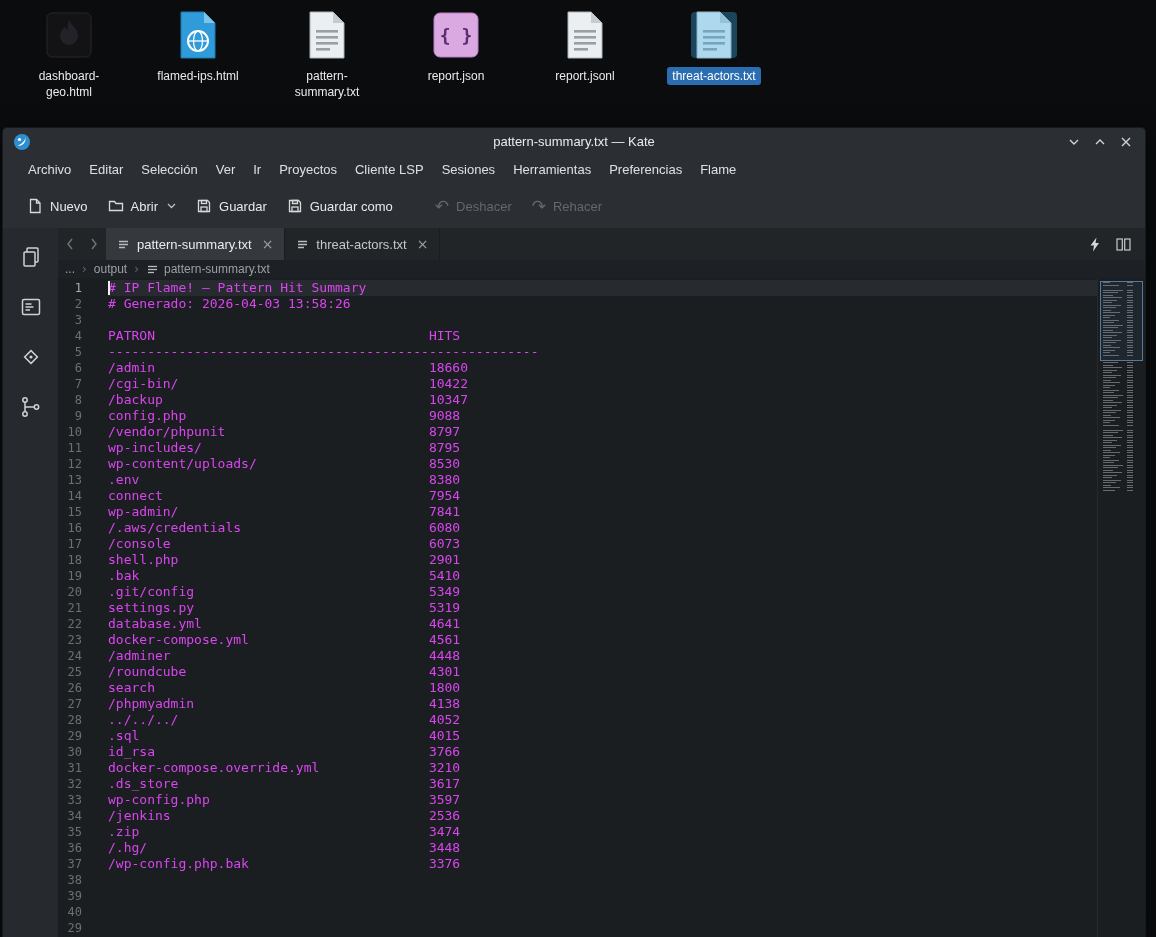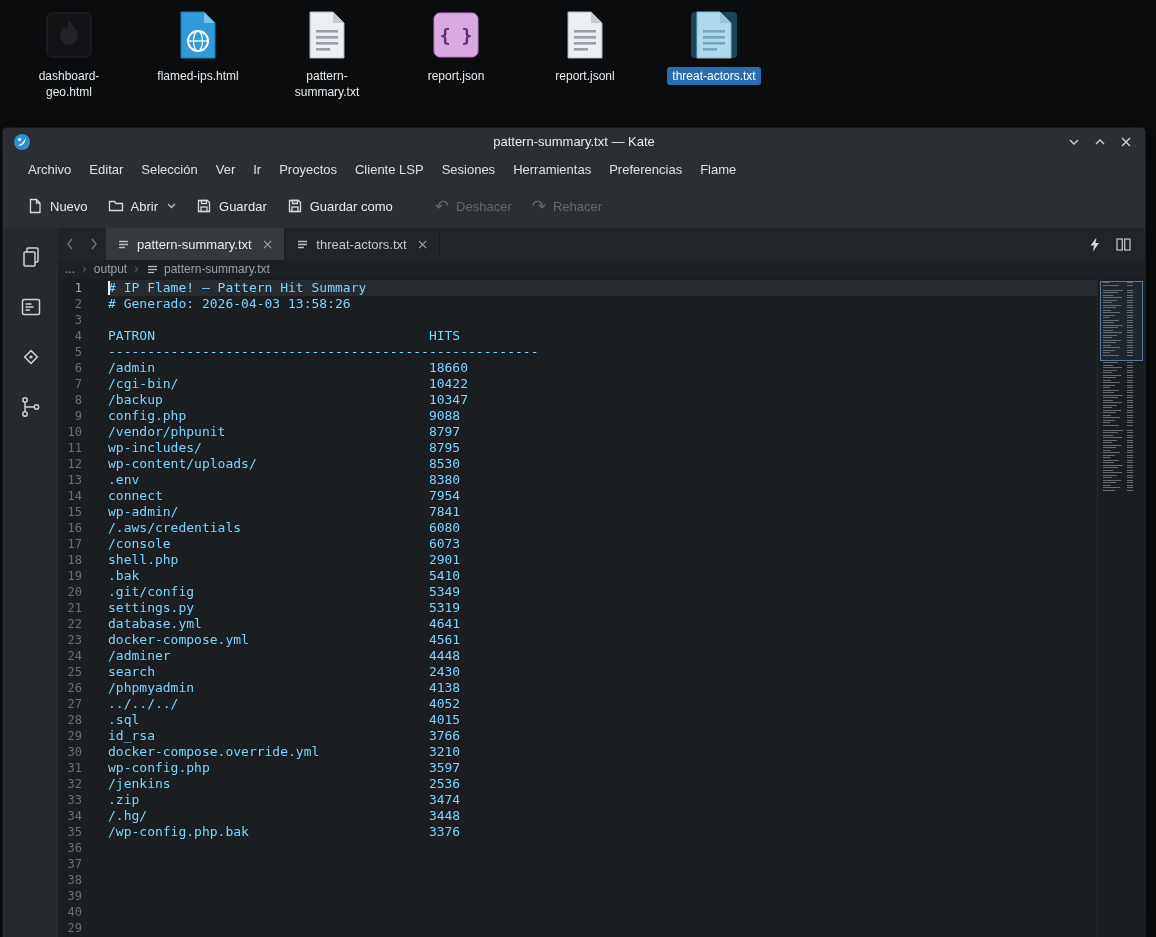--- a/index.html
+++ b/index.html
@@ -58,21 +58,21 @@
 
   .breadcrumb{height:18px;background:#1d2024;display:flex;align-items:center;padding-left:7px;font-size:12px;color:#9aa0a5;gap:7px;flex-shrink:0;}
   .crumb{display:flex;align-items:center;gap:5px;}
   .crumb-sep{color:#666c71;font-family:"DejaVu Sans",sans-serif;}
 
   .editor{flex:1;display:flex;min-height:0;background:#1b1e21;}
   .gutter{width:24px;padding-top:2px;text-align:right;font:12px/16px "DejaVu Sans Mono",monospace;color:#697075;flex-shrink:0;}
   .gutter .ln{height:16px;}
   .gutter .ln.current{color:#a6adb2;}
   .fold-margin{width:26px;flex-shrink:0;}
-  .code{flex:1;padding-top:2px;font:13px/16px "DejaVu Sans Mono",monospace;color:#7dd3fc;overflow:hidden;min-width:0;}
+  .code{flex:1;padding-top:2px;font:13px/16px "DejaVu Sans Mono",monospace;color:#d946ef;overflow:hidden;min-width:0;}
   .cline{height:16px;white-space:pre;position:relative;}
   .cline.current{background:#272b2f;}
   .cursor{position:absolute;left:0;top:1px;width:1.5px;height:14px;background:#eef1f2;}
 
   .minimap{width:48px;background:#1b1e21;border-left:1px solid #26292d;position:relative;flex-shrink:0;padding-top:4px;}
   .mm-viewport{position:absolute;top:3px;left:2px;right:2px;height:80px;border:1px solid #567a9b;background:rgba(95,145,195,.08);}
   .mm-line{height:1px;margin:0 0 1.5px 5px;display:flex;}
   .mm-line span{display:block;height:1px;background:rgba(198,202,205,.45);}
   .mm-blank{height:2.5px;}
   svg{display:block;}
@@ -431,26 +431,28 @@
             <div class="cline">wp-admin/                                7841</div>
             <div class="cline">/.aws/credentials                        6080</div>
             <div class="cline">/console                                 6073</div>
             <div class="cline">shell.php                                2901</div>
             <div class="cline">.bak                                     5410</div>
             <div class="cline">.git/config                              5349</div>
             <div class="cline">settings.py                              5319</div>
             <div class="cline">database.yml                             4641</div>
             <div class="cline">docker-compose.yml                       4561</div>
             <div class="cline">/adminer                                 4448</div>
-            <div class="cline">search                                   2430</div>
+            <div class="cline">/roundcube                               4301</div>
+            <div class="cline">search                                   1800</div>
             <div class="cline">/phpmyadmin                              4138</div>
             <div class="cline">../../../                                4052</div>
             <div class="cline">.sql                                     4015</div>
             <div class="cline">id_rsa                                   3766</div>
             <div class="cline">docker-compose.override.yml              3210</div>
+            <div class="cline">.ds_store                                3617</div>
             <div class="cline">wp-config.php                            3597</div>
             <div class="cline">/jenkins                                 2536</div>
             <div class="cline">.zip                                     3474</div>
             <div class="cline">/.hg/                                    3448</div>
             <div class="cline">/wp-config.php.bak                       3376</div>
           </div>
         <div class="minimap">
           <div class="mm-viewport"></div>
         <div class="mm-line">
               <span style="width: 7px;"></span>

